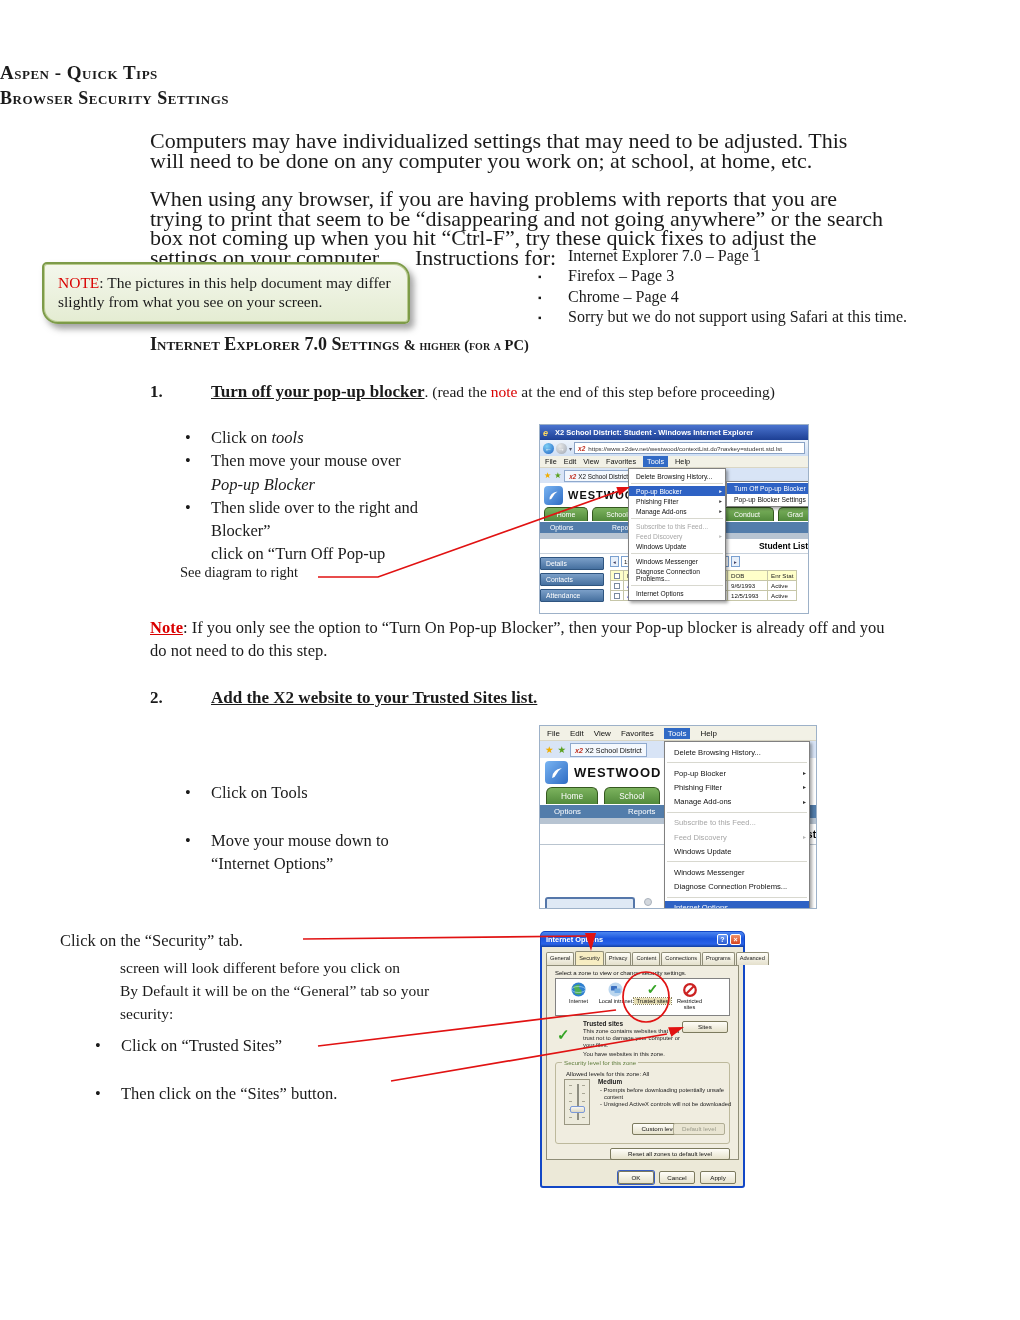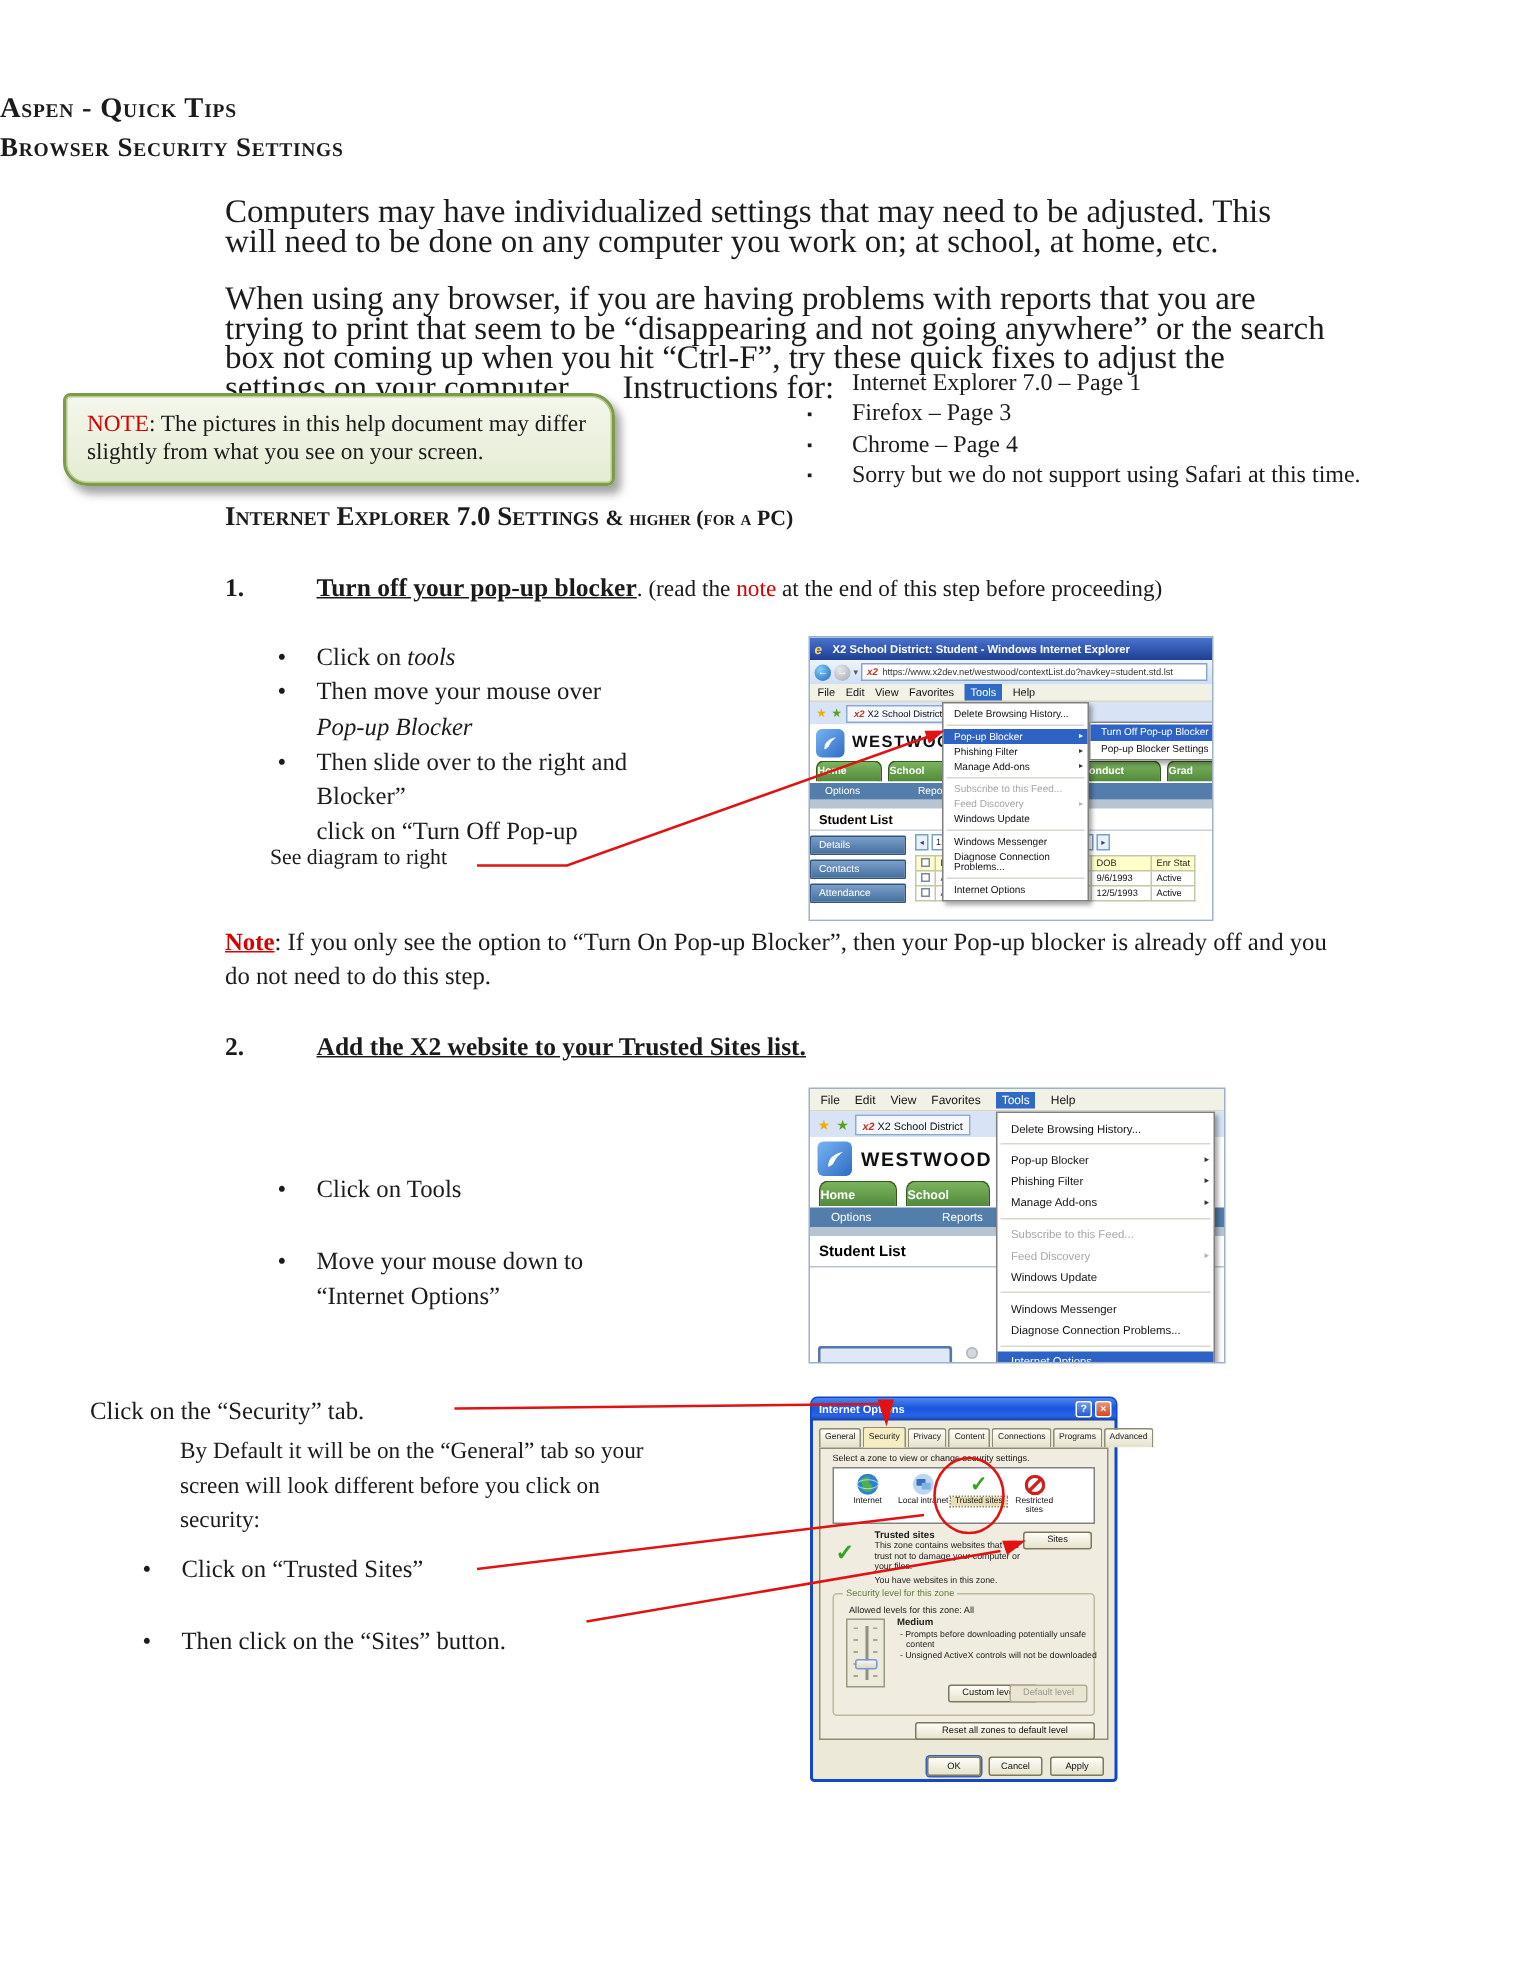--- a/index.html
+++ b/index.html
@@ -73,25 +73,25 @@
   .s1-menubar { height:12px; background:#f2f1e6; display:flex; align-items:center; gap:7px; padding-left:5px; font-size:7.3px; border-bottom:1px solid #d9d6c5; }
   .s1-tabrow { height:15px; background:#d8e4f6; display:flex; align-items:center; gap:3px; padding-left:4px; }
   .star { font-size:8px; color:#f0ad00; } .star.g { color:#5aa01e; }
   .minitab { height:12px; background:#f4f8fd; border:1px solid #8fa9cd; font-size:6.3px; line-height:11px; padding:0 4px; }
   .minitab b { color:#c03324; font-style:italic; margin-right:2px; }
   .s1-page { position:absolute; left:0; top:58px; right:0; bottom:0; background:#fff; }
   .brandrow { height:24px; display:flex; align-items:center; gap:5px; padding-left:4px; }
   .wlogo { width:19px; height:19px; border-radius:4px; background:linear-gradient(135deg,#79b4f2,#2e6cc4); display:flex; align-items:center; justify-content:center; }
   .brandtxt { font-weight:bold; font-size:11px; letter-spacing:1px; color:#111; }
   .gtabzone { position:relative; height:15px; }
-  .gtab { position:absolute; top:0; height:14px; background:linear-gradient(180deg,#7cb35e,#528a3b); border:1px solid #35591f; border-bottom:none; border-radius:5px 5px 0 0; color:#fff; font-weight:bold; font-size:7px; text-align:left; line-height:13px; }
+  .gtab { position:absolute; top:0; height:14px; background:linear-gradient(180deg,#7cb35e,#528a3b); border:1px solid #35591f; border-bottom:none; border-radius:5px 5px 0 0; color:#fff; font-weight:normal; font-size:7px; text-align:center; line-height:13px; }
   .subnav { height:11px; background:#537dab; position:relative; color:#fff; font-size:6.8px; line-height:11px; }
   .subnav span { position:absolute; top:0; }
   .strip { height:6px; background:#b7c4d2; }
-  .ptitle { height:15px; font-weight:bold; font-size:8.5px; line-height:15px; padding-left:6px; color:#000; border-bottom:1px solid #c9d2dc; }
+  .ptitle { height:15px; font-weight:bold; font-size:8.5px; line-height:15px; padding-left:6px; color:#000; border-bottom:1px solid #c9d2dc;text-align:right; }
   .s1-content { position:relative; height:54px; }
   .sidecol { position:absolute; left:0; top:3px; width:64px; }
   .sidebtn { height:13px; margin-bottom:3px; background:linear-gradient(180deg,#7b9fc8,#46709f); border:1px solid #2f5580; color:#fff; font-size:6.8px; line-height:12px; padding-left:5px; border-radius:1px; }
   .selrow { position:absolute; left:70px; top:2px; display:flex; gap:2px; align-items:center; }
   .selbox { width:108px; height:11px; border:1px solid #7aa0d0; background:#fff; font-size:6px; line-height:10px; padding:0 2px; color:#222; display:flex; justify-content:space-between; }
   .okck { color:#2f9e2f; font-size:7px; }
   .pgbtn { width:9px; height:11px; border:1px solid #7aa0d0; background:#e8f0fa; font-size:5.5px; line-height:10px; text-align:center; color:#446; }
   .s1-table { position:absolute; left:70px; top:16px; right:0; font-size:6.2px; border-collapse:collapse; }
   .s1-table th, .s1-table td { border:1px solid #c6c6a8; padding:1px 3px; text-align:left; font-weight:normal; white-space:nowrap; }
   .s1-table th { background:#ffffc9; color:#222; }
@@ -389,22 +389,22 @@
 <div class="abs bullets bullB1">
   <div class="brow">Click on Tools</div>
 </div>
 <div class="abs bullets bullB2">
   <div class="brow">Move your mouse down to</div>
   <div class="cont">“Internet Options”</div>
 </div>
 
 <div class="abs secline">Click on the “Security” tab.</div>
 <div class="abs secsub">
+  <div>screen will look different before you click on</div>
   <div>By Default it will be on the “General” tab so your</div>
-  <div>screen will look different before you click on</div>
   <div>security:</div>
 </div>
 <div class="abs bullets bullC1">
   <div class="brow">Click on “Trusted Sites”</div>
 </div>
 <div class="abs bullets bullC2">
   <div class="brow">Then click on the “Sites” button.</div>
 </div>
 
 <div class="abs dlg">

